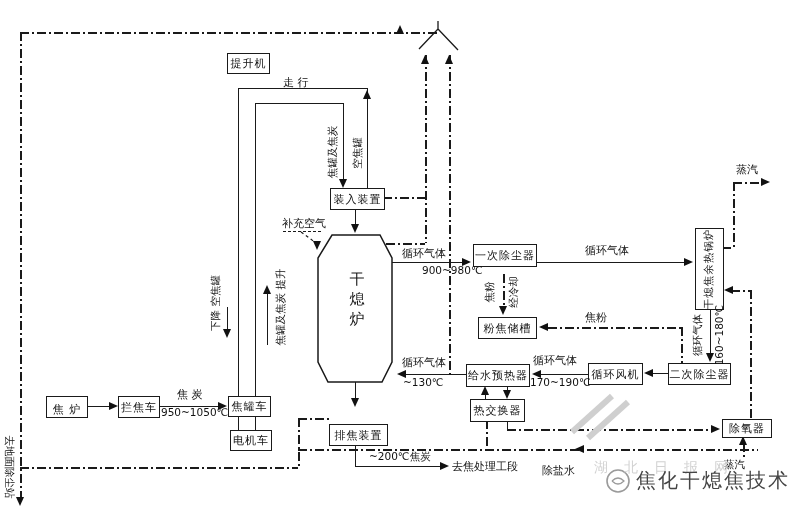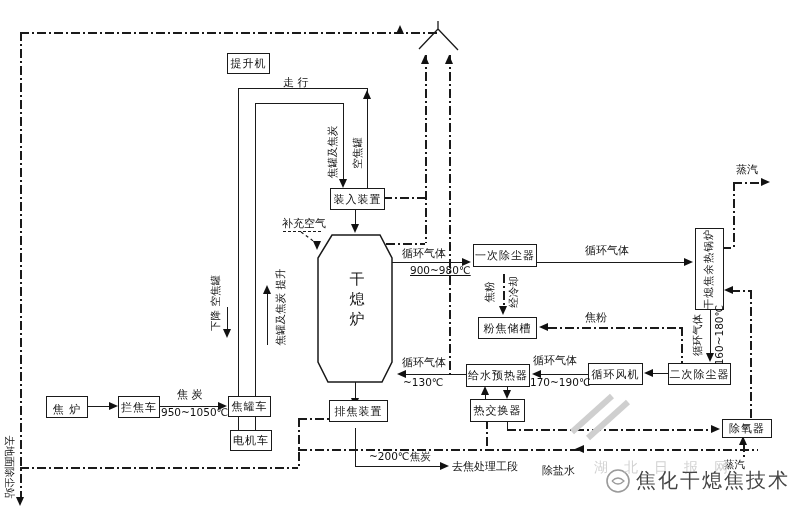--- a/index.html
+++ b/index.html
@@ -158,21 +158,21 @@
     </div>
   <div class="box" style="left:588px;top:363px;width:53px;height:20px;">
       <span>循环风机</span>
     </div>
   <div class="box" style="left:668px;top:363px;width:61px;height:20px;">
       <span>二次除尘器</span>
     </div>
   <div class="box" style="left:470px;top:399px;width:53px;height:21px;">
       <span>热交换器</span>
     </div>
-  <div class="box" style="left:329px;top:400px;width:57px;height:20px;font-family:Liberation Mono, monospace;">
+  <div class="box" style="left:329px;top:424px;width:57px;height:20px;font-family:Liberation Mono, monospace;">
       <span>排焦装置</span>
     </div>
   <div class="box" style="left:46px;top:396px;width:40px;height:20px;align-items:flex-end;">
       <span>焦 炉</span>
     </div>
   <div class="box" style="left:118px;top:396px;width:40px;height:20px;">
       <span>拦焦车</span>
     </div>
   <div class="box" style="left:228px;top:396px;width:41px;height:19px;">
       <span>焦罐车</span>
@@ -187,21 +187,21 @@
       <span>除氧器</span>
     </div>
 
   <div class="furnace-label">干熄炉</div>
 
   <div class="lbl" style="left:283px;top:75px;">走 行</div>
   <div class="lbl" style="left:282px;top:216px;">补充空气</div>
   <div class="lbl" style="left:177px;top:387px;">焦 炭</div>
   <div class="lbl sm" style="left:161px;top:406px;">950~1050℃</div>
   <div class="lbl" style="left:402px;top:246px;">循环气体</div>
-  <div class="lbl sm" style="left:410px;top:264px;text-decoration:underline;">900~980℃</div>
+  <div class="lbl sm" style="left:422px;top:264px;">900~980℃</div>
   <div class="lbl" style="left:585px;top:243px;">循环气体</div>
   <div class="lbl" style="left:585px;top:310px;">焦粉</div>
   <div class="lbl" style="left:533px;top:353px;">循环气体</div>
   <div class="lbl sm" style="left:530px;top:376px;">170~190℃</div>
   <div class="lbl" style="left:402px;top:355px;">循环气体</div>
   <div class="lbl sm" style="left:403px;top:376px;">~130℃</div>
   <div class="lbl" style="left:736px;top:162px;">蒸汽</div>
   <div class="lbl sm" style="left:724px;top:458px;">蒸汽</div>
   <div class="lbl" style="left:542px;top:436px;margin-top:27px;">除盐水</div>
   <div class="lbl sm" style="left:369px;top:450px;">~200℃焦炭</div>

